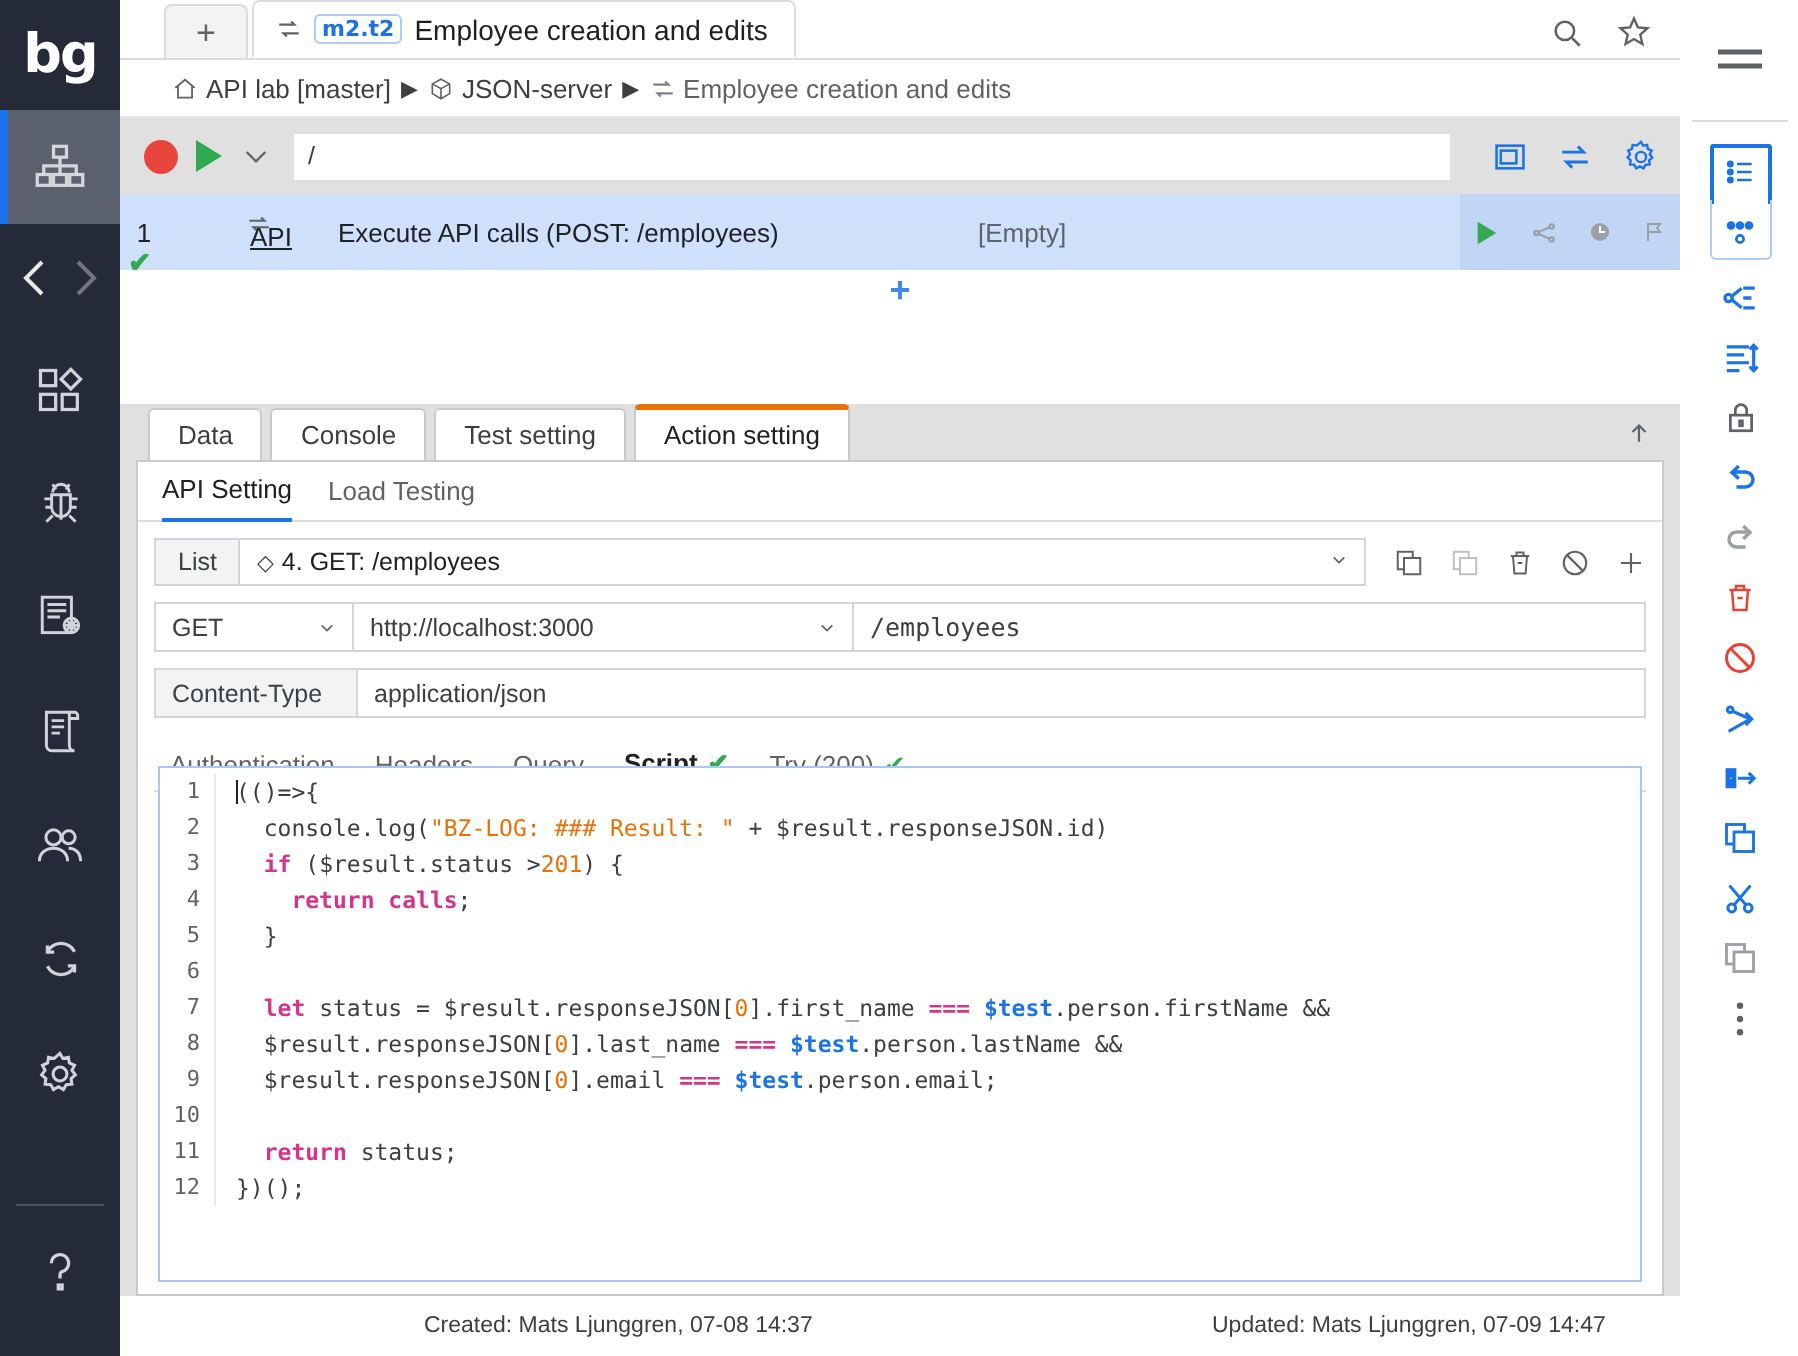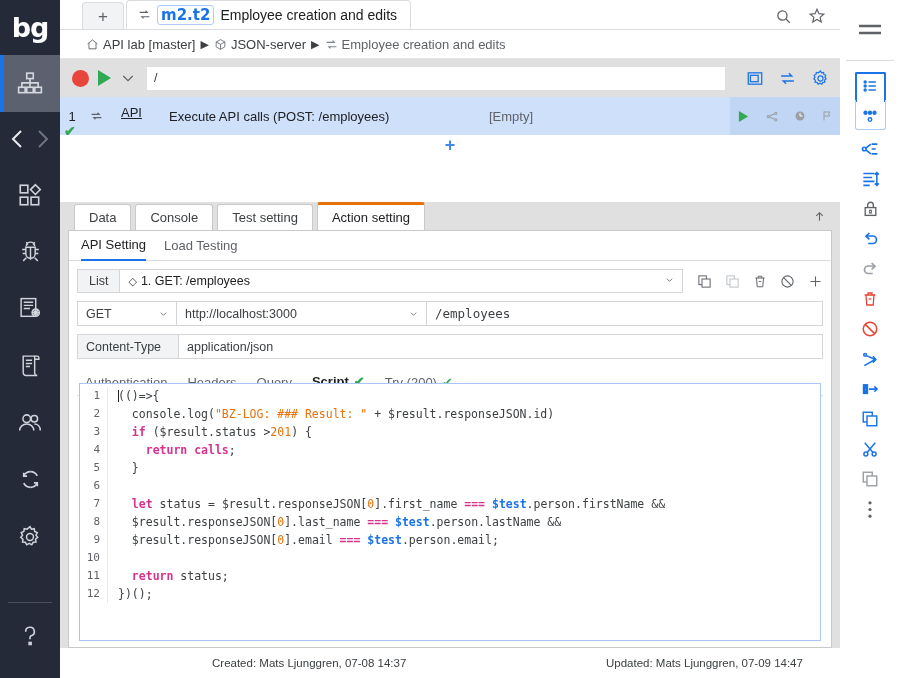--- a/index.html
+++ b/index.html
@@ -95,21 +95,21 @@
   .doctab {
     height:29px; margin-left:2px; padding:0 13px 0 11px;
     background:#ffffff; border:1px solid #dadce0; border-bottom:1px solid #ffffff;
     border-radius:4px 4px 0 0;
     display:flex; align-items:center; gap:6px;
     position:relative; z-index:3;
   }
   .doctab .ttl { font-size:14px; color:#202124; white-space:nowrap; }
   .badge {
     border:1px solid #aecbfa; border-radius:3px; padding:0px 3px;
-    color:#1a73e8; font-size:15px; font-weight:bold;
+    color:#1a73e8; font-size:11px; font-weight:bold;
     font-family:"DejaVu Sans", sans-serif;
   }
   .tabstrip-right {
     margin-left:auto; display:flex; align-items:center; gap:16px;
     padding:0 14px 4px 0; color:#5f6368;
   }
   
   .crumbs {
     height:29px; display:flex; align-items:center; gap:5px;
     padding-left:26px; font-size:13px; color:#3c4043;
@@ -140,21 +140,21 @@
   
   .steprow {
     height:38px; background:#cfe0fb; display:flex; align-items:center;
     font-size:13px; color:#202124; position:relative;
   }
   .step-num { width:24px; text-align:center; position:relative; }
   .step-check {
     position:absolute; left:4px; top:14px; color:#34a853;
     font-size:14px; font-weight:bold;
   }
-  .step-type { width:85px; display:flex; flex-direction:row; align-items:flex-start;text-decoration:underline; }
+  .step-type { width:85px; display:flex; flex-direction:column; align-items:center;text-decoration:underline; }
   .step-type .ico { color:#5f6368; line-height:8px; margin-left:6px; }
   .step-desc { flex:0 0 320px; }
   .step-empty { flex:1 1 auto; color:#5f6368; }
   .step-acts {
     width:110px; display:flex; align-items:center; justify-content:space-around;
     background:#c1d6f5; height:38px; color:#9aa0a6;
   }
   .plusrow {
     height:30px; background:#ffffff; position:relative;
   }
@@ -500,21 +500,21 @@
 
       <div class="subtabs">
         <div class="subtab active">API Setting</div>
         <div class="subtab">Load Testing</div>
       </div>
 
       <div class="row">
         <div class="lbl-box">List</div>
         <div class="sel-box">
           <span class="updown">◇</span>
-          <span>1. GET: /employees</span>
+          <span>4. GET: /employees</span>
           <span class="caret">
             <svg width="11" height="8" viewBox="0 0 24 24" fill="none" stroke="#5f6368" stroke-width="2.5">
                 <path d="M4 8l8 8 8-8"></path>
               </svg>
           </span>
         </div>
         <div class="listicons">
           <svg width="15" height="15" viewBox="0 0 24 24" fill="none" stroke="#5f6368" stroke-width="1.6">
               <rect x="3" y="3" width="12" height="14"></rect>
               <rect x="8" y="8" width="13" height="13" fill="#ffffff"></rect>

